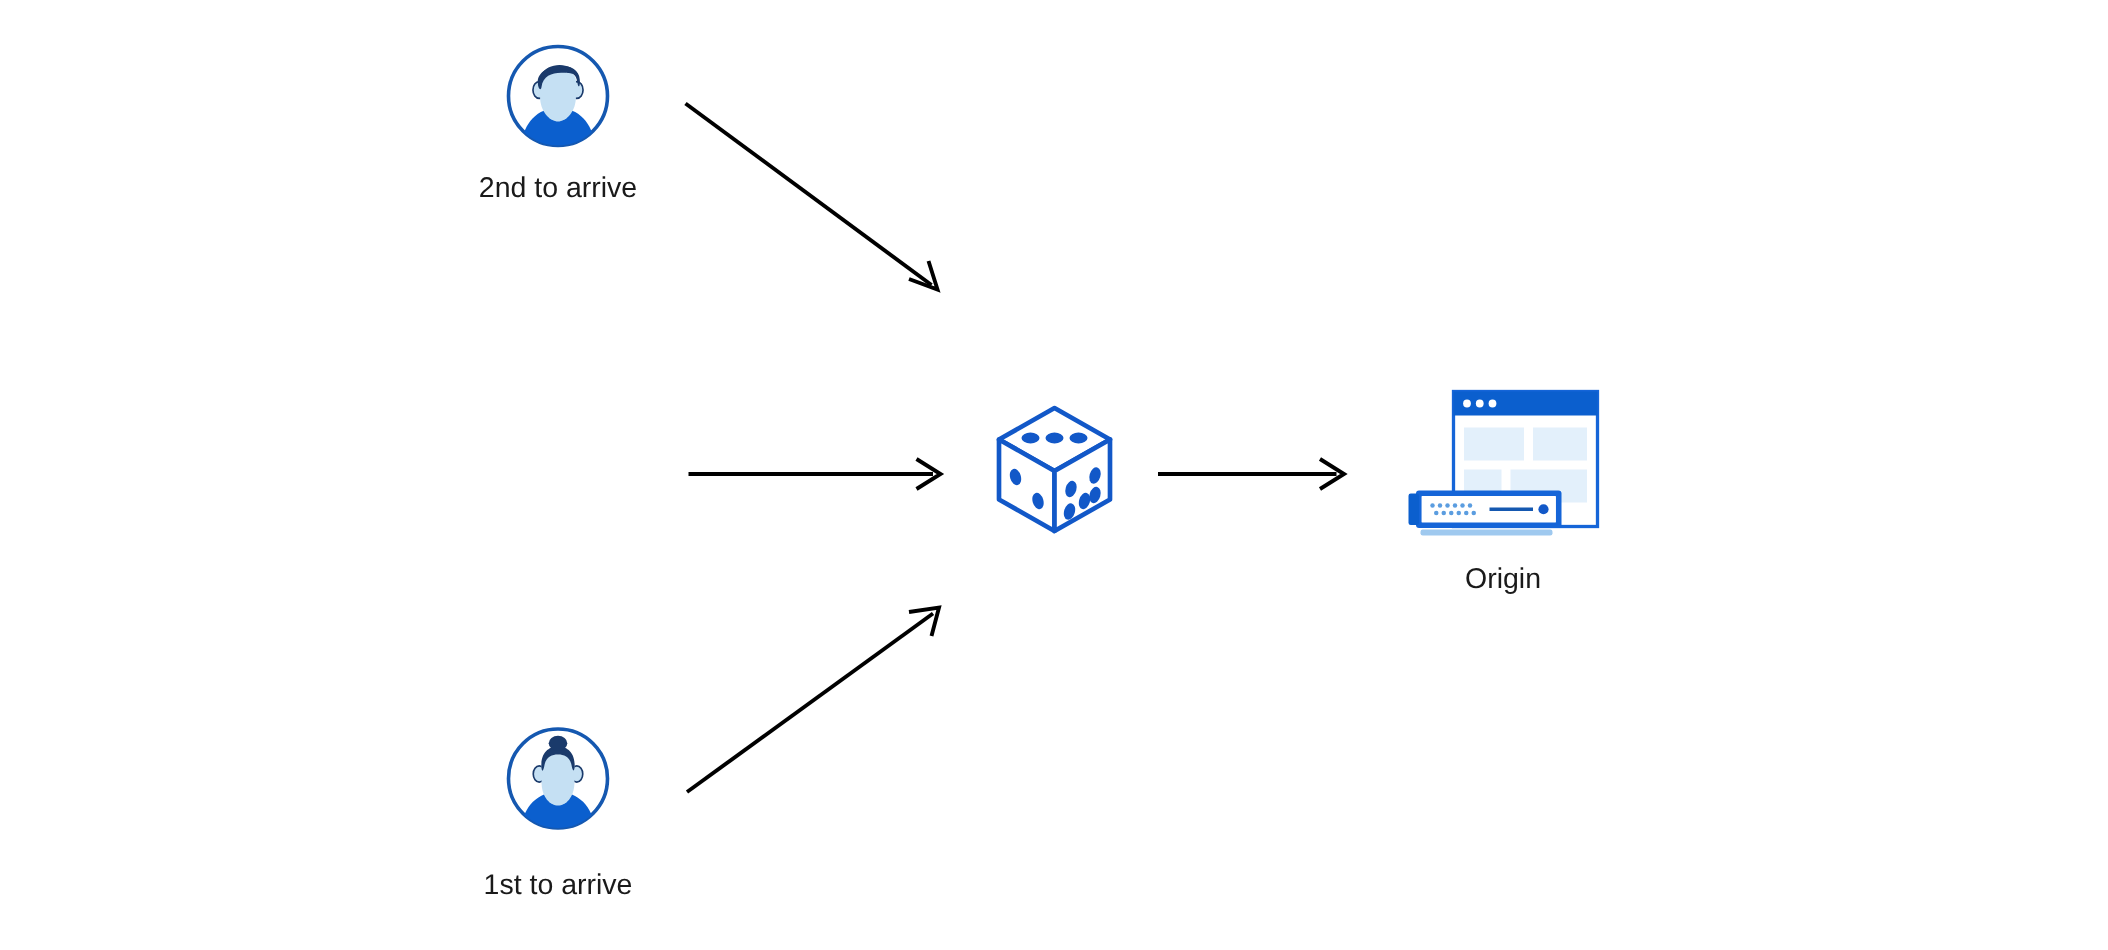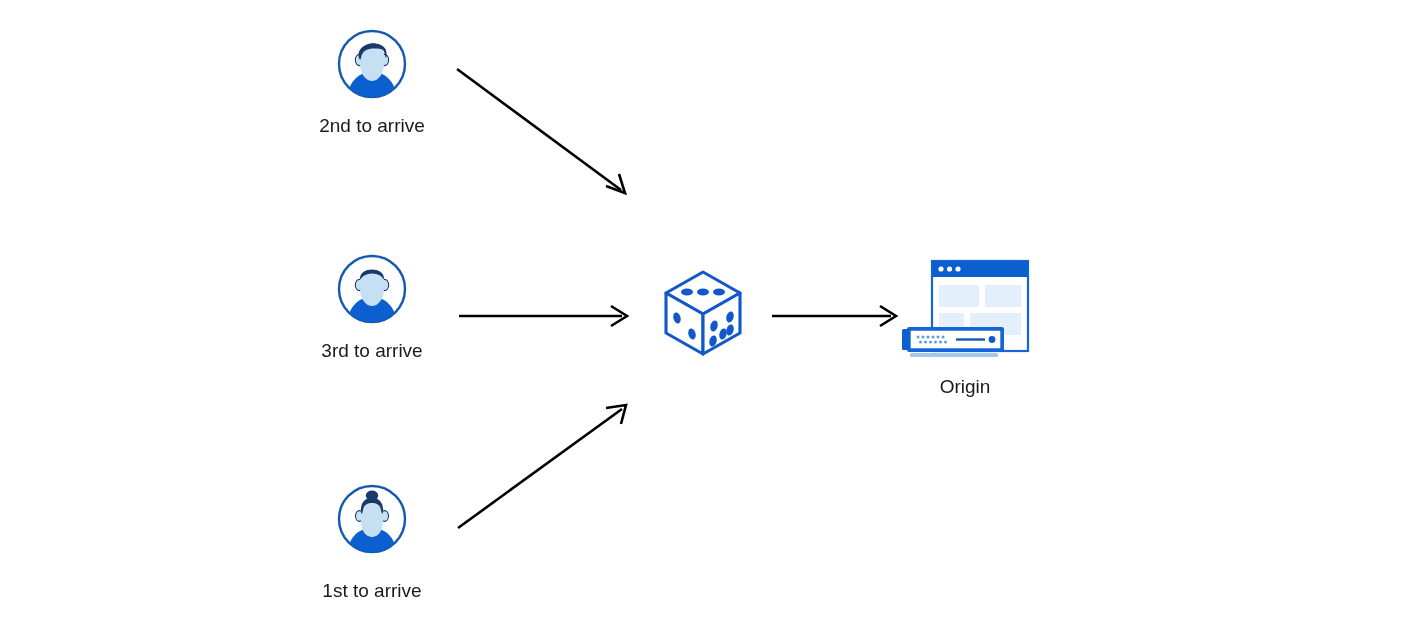--- a/index.html
+++ b/index.html
@@ -71,41 +71,20 @@
           <ellipse cx="48.5" cy="32" rx="4.2" ry="5.6" fill="#c5e0f3" stroke="#1a3a6b" stroke-width="1.1"></ellipse>
           <path d="M24 26 C24 15 48 15 48 26 L48 36 C48 47 41 53 36 53 C31 53 24 47 24 36 Z" fill="#c5e0f3"></path>
           <path d="M22.5 27 C22 14 50 11 50.5 25 C51 30 49.5 31 49 27.5 C48 20 45 21 40 20.5 C33 20 26 22 25 30 C24.6 32.8 22.7 31.5 22.5 27 Z" fill="#1a3a6b"></path>
           <path d="M24.5 22 C29 13 45 13 49.5 22 C50.5 24.5 48 19.5 42 18.5 C35 17.3 28 19 24.5 22 Z" fill="#1a3a6b"></path>
         </g>
       </svg>
     </div>
     <div class="node-label" style="left:-48px;top:86px;width:168px;">2nd to arrive</div>
   </div>
 
-  <div class="node" style="left:336px;top:253px;">
-    <div class="avatar-wrap">
-      <svg width="72" height="72" viewBox="0 0 72 72">
-        <defs>
-          <clipPath id="clipB">
-              <circle cx="36" cy="36" r="33"></circle>
-            </clipPath>
-        </defs>
-        <circle cx="36" cy="36" r="33" fill="#ffffff" stroke="#1558b0" stroke-width="2.4"></circle>
-        <g clip-path="url(#clipB)">
-          <path d="M36 44 C22 44 13 54 11 70 L61 70 C59 54 50 44 36 44 Z" fill="#0b5fce"></path>
-          <path d="M30 40 h12 v10 c0 3 -12 3 -12 0 Z" fill="#a9d2ef"></path>
-          <ellipse cx="23.5" cy="32" rx="4.2" ry="5.6" fill="#c5e0f3" stroke="#1a3a6b" stroke-width="1.1"></ellipse>
-          <ellipse cx="48.5" cy="32" rx="4.2" ry="5.6" fill="#c5e0f3" stroke="#1a3a6b" stroke-width="1.1"></ellipse>
-          <path d="M24 26 C24 15 48 15 48 26 L48 36 C48 47 41 53 36 53 C31 53 24 47 24 36 Z" fill="#c5e0f3"></path>
-          <path d="M24 25.5 C24 13.5 48 13.5 48 25.5 C48 28 46.5 24 44 22.5 C39 19.5 32 19.8 27.5 23 C25.6 24.4 24 28 24 25.5 Z" fill="#1a3a6b"></path>
-        </g>
-      </svg>
-    </div>
-    <div class="node-label" style="left:-48px;top:86px;width:168px;">3rd to arrive</div>
-  </div>
 
   <div class="node" style="left:336px;top:483px;">
     <div class="avatar-wrap">
       <svg width="72" height="72" viewBox="0 0 72 72">
         <defs>
           <clipPath id="clipC">
               <circle cx="36" cy="36" r="33"></circle>
             </clipPath>
         </defs>
         <circle cx="36" cy="36" r="33" fill="#ffffff" stroke="#1558b0" stroke-width="2.4"></circle>
@@ -150,21 +129,21 @@
           <ellipse cx="52" cy="58" rx="3.6" ry="5.6" transform="rotate(16 52 58)"></ellipse>
           <ellipse cx="68" cy="49" rx="3.6" ry="5.6" transform="rotate(16 68 49)"></ellipse>
           <ellipse cx="61" cy="66" rx="3.6" ry="5.6" transform="rotate(16 61 66)"></ellipse>
           <ellipse cx="68" cy="62" rx="3.6" ry="5.6" transform="rotate(16 68 62)"></ellipse>
           <ellipse cx="51" cy="73" rx="3.6" ry="5.6" transform="rotate(16 51 73)"></ellipse>
         </g>
       </svg>
     </div>
   </div>
 
-  <div class="node" style="left:896px;top:258px;">
+  <div class="node" style="left:933px;top:258px;">
     <div>
       <svg width="140" height="105" viewBox="0 0 140 105">
 
         <g>
           <rect x="36" y="3" width="96" height="90" fill="#ffffff" stroke="#1565d8" stroke-width="2.2"></rect>
           <rect x="36" y="3" width="96" height="16" fill="#0b5fce"></rect>
           <circle cx="45" cy="11" r="2.6" fill="#ffffff"></circle>
           <circle cx="53.5" cy="11" r="2.6" fill="#ffffff"></circle>
           <circle cx="62" cy="11" r="2.6" fill="#ffffff"></circle>
           <rect x="43" y="27" width="40" height="22" fill="#e3f0fb"></rect>

